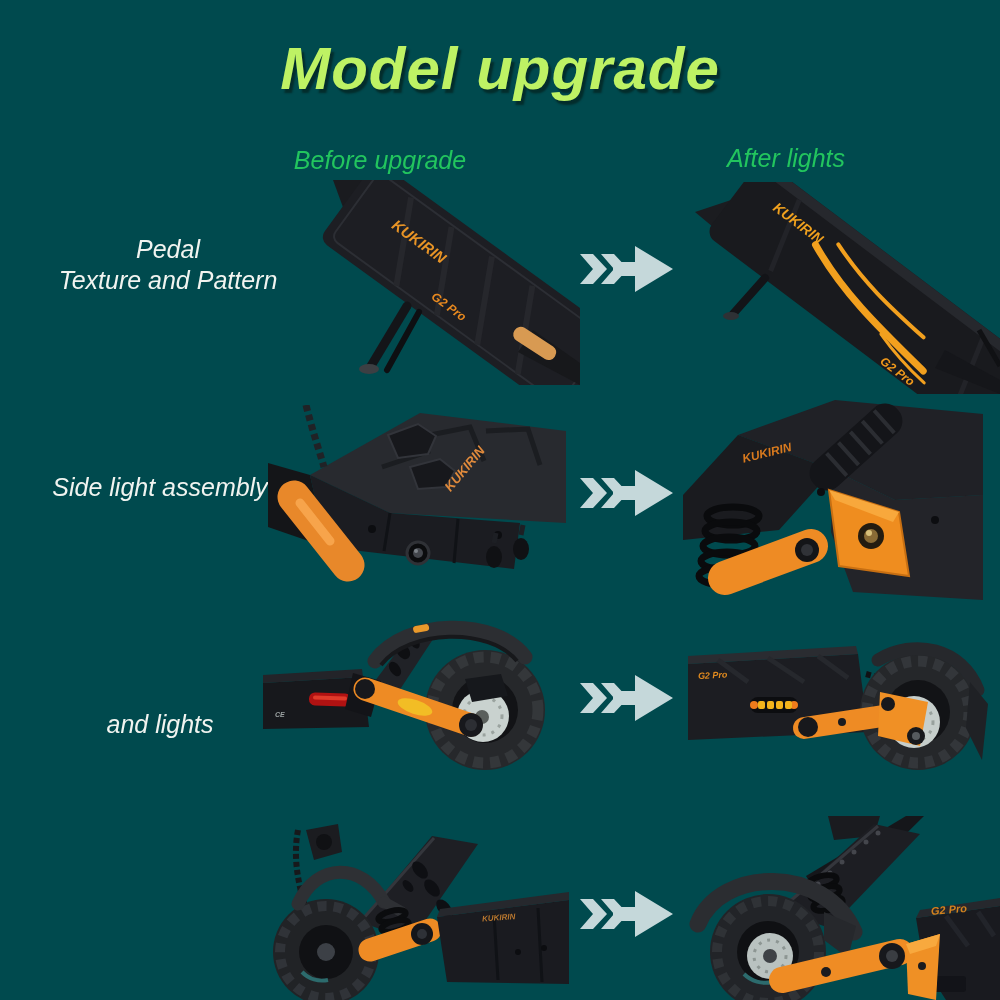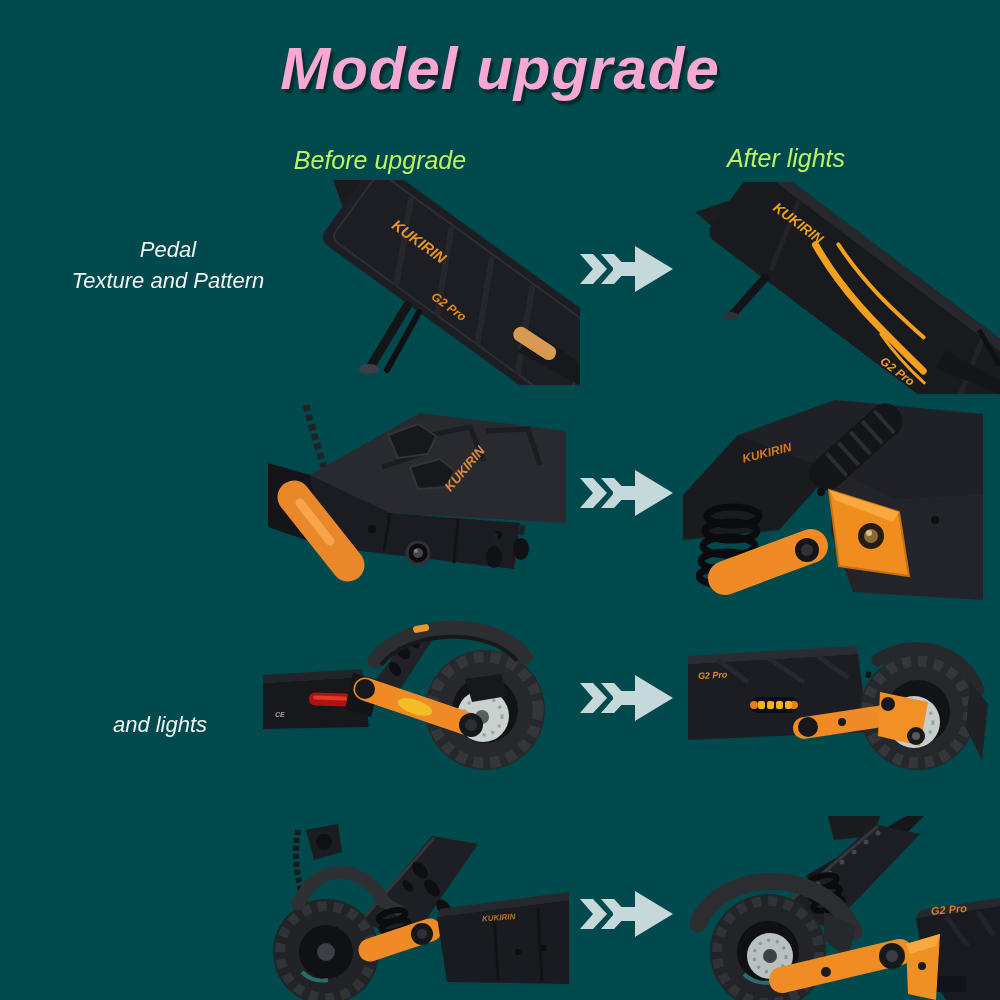--- a/index.html
+++ b/index.html
@@ -4,30 +4,30 @@
 <style>
   html,body{margin:0;padding:0;background:#00353a;}
   .stage{
     position:relative;width:1000px;height:1000px;overflow:hidden;
     background:#004a4e;
     font-family:"Liberation Sans",sans-serif;
   }
   .title{
     position:absolute;top:34px;left:0;width:1000px;text-align:center;
     font-size:60px;font-weight:bold;font-style:italic;letter-spacing:1px;
-    color:#f9a8d4;text-shadow:3px 4px 2px rgba(5,15,10,.5);
+    color:#bef264;text-shadow:3px 4px 2px rgba(5,15,10,.5);
   }
   .colhdr{
     position:absolute;width:220px;text-align:center;
-    font-size:25px;font-style:italic;color:#bef264;
+    font-size:25px;font-style:italic;color:#22c55e;
   }
   .hdr-before{left:270px;top:146px;}
   .hdr-after{left:676px;top:144px;}
   .rowlabel{
-    position:absolute;text-align:center;font-size:22px;font-style:italic;
+    position:absolute;text-align:center;font-size:25px;font-style:italic;
     color:#f1f4f0;line-height:31px;
   }
   .lbl-1{left:30px;top:234px;width:276px;}
   .lbl-2{left:20px;top:472px;width:280px;}
   .lbl-3{left:15px;top:678px;width:290px;}
   .lbl-4{left:30px;top:896px;width:260px;}
   .arrow{position:absolute;width:95px;height:58px;}
   .arr-1{left:580px;top:240px;}
   .arr-2{left:580px;top:464px;}
   .arr-3{left:580px;top:669px;}
@@ -51,20 +51,23 @@
 
   <div class="title">Model upgrade</div>
 
   <div class="colhdr hdr-before">Before upgrade</div>
   <div class="colhdr hdr-after">After lights</div>
 
   <div class="rowlabel lbl-1">
     <span>Pedal</span><br>
     <span>Texture and Pattern</span>
   </div>
+  <div class="rowlabel lbl-2">
+    <span>Side light assembly</span>
+  </div>
   <div class="rowlabel lbl-3">
     <br>
     <span>and lights</span>
   </div>
 
   <div class="arrow arr-1">
     <svg viewBox="0 0 95 58">
       <polygon points="0,14 13,14 27,29 13,44 0,44 13,29" fill="#c5d8da"></polygon>
       <polygon points="21,14 34,14 48,29 34,44 21,44 34,29" fill="#c5d8da"></polygon>
       <polygon points="33,22 55,22 55,6 93,29 55,52 55,36 33,36" fill="#c5d8da"></polygon>

